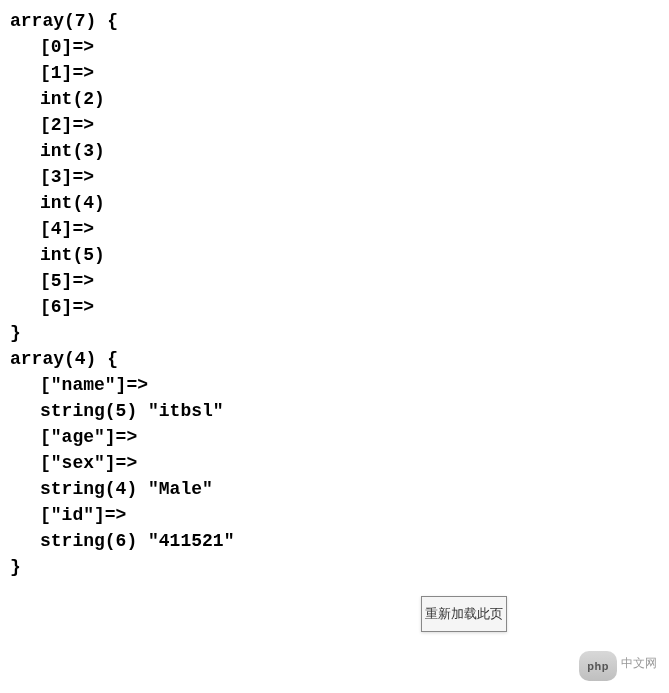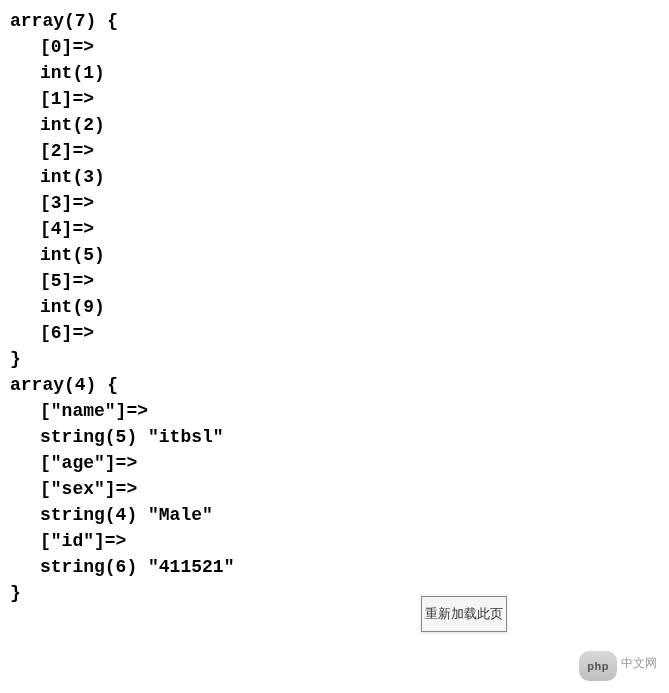--- a/index.html
+++ b/index.html
@@ -60,30 +60,29 @@
       letter-spacing: 0.5px;
       margin-top: 6px;
     }
   </style>
 </head>
 <body>
 
 <div>
   <div class="code-line">array(7) {</div>
   <div class="code-line indent">[0]=&gt;</div>
-  <div class="code-line indent">int(1)</div>
   <div class="code-line indent">[1]=&gt;</div>
   <div class="code-line indent">int(2)</div>
   <div class="code-line indent">[2]=&gt;</div>
   <div class="code-line indent">int(3)</div>
   <div class="code-line indent">[3]=&gt;</div>
+  <div class="code-line indent">int(4)</div>
   <div class="code-line indent">[4]=&gt;</div>
   <div class="code-line indent">int(5)</div>
   <div class="code-line indent">[5]=&gt;</div>
-  <div class="code-line indent">int(9)</div>
   <div class="code-line indent">[6]=&gt;</div>
   <div class="code-line">}</div>
 
   <div class="code-line">array(4) {</div>
   <div class="code-line indent">["name"]=&gt;</div>
   <div class="code-line indent">string(5) "itbsl"</div>
   <div class="code-line indent">["age"]=&gt;</div>
   <div class="code-line indent">["sex"]=&gt;</div>
   <div class="code-line indent">string(4) "Male"</div>
   <div class="code-line indent">["id"]=&gt;</div>

